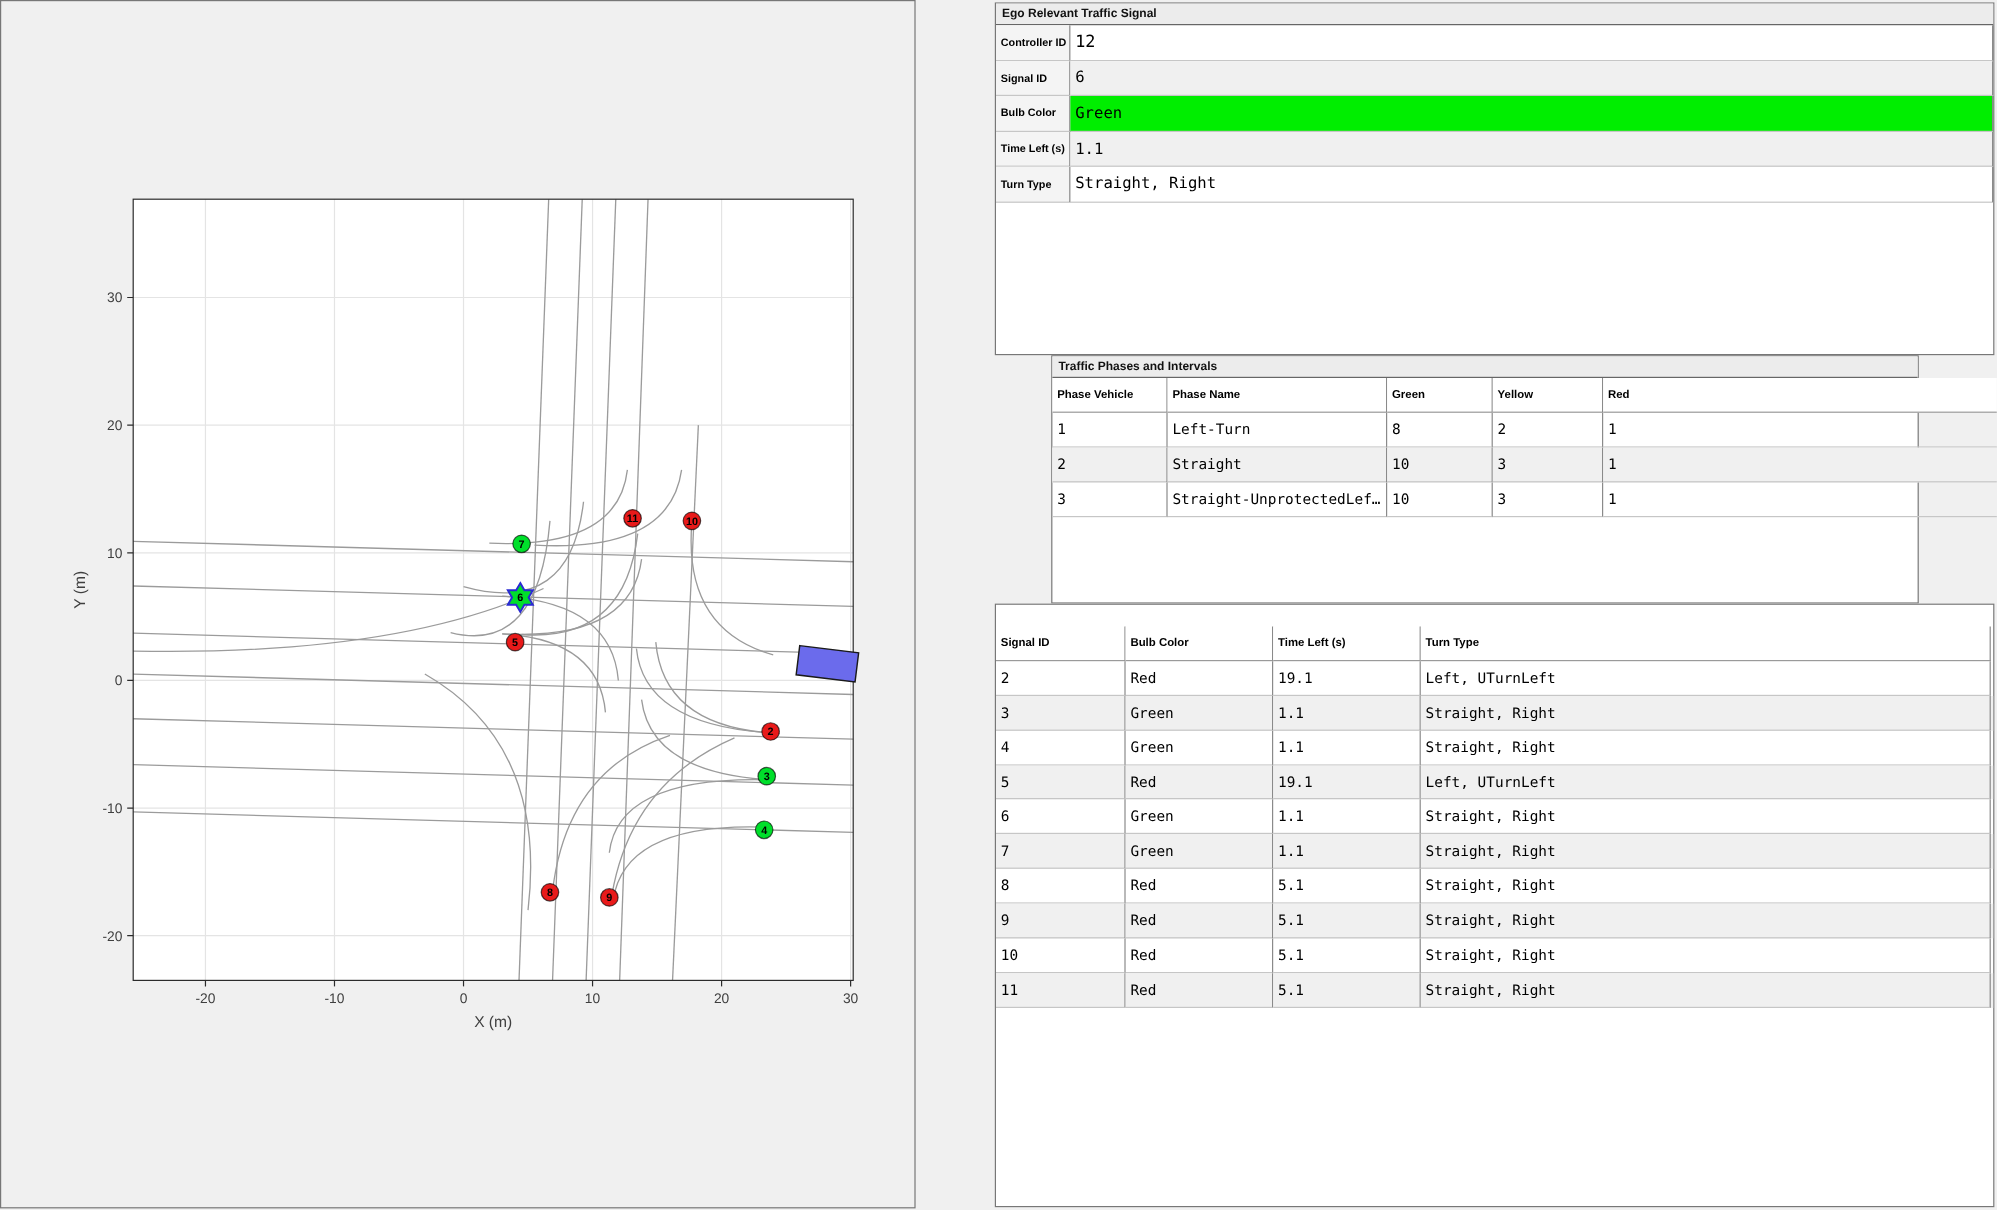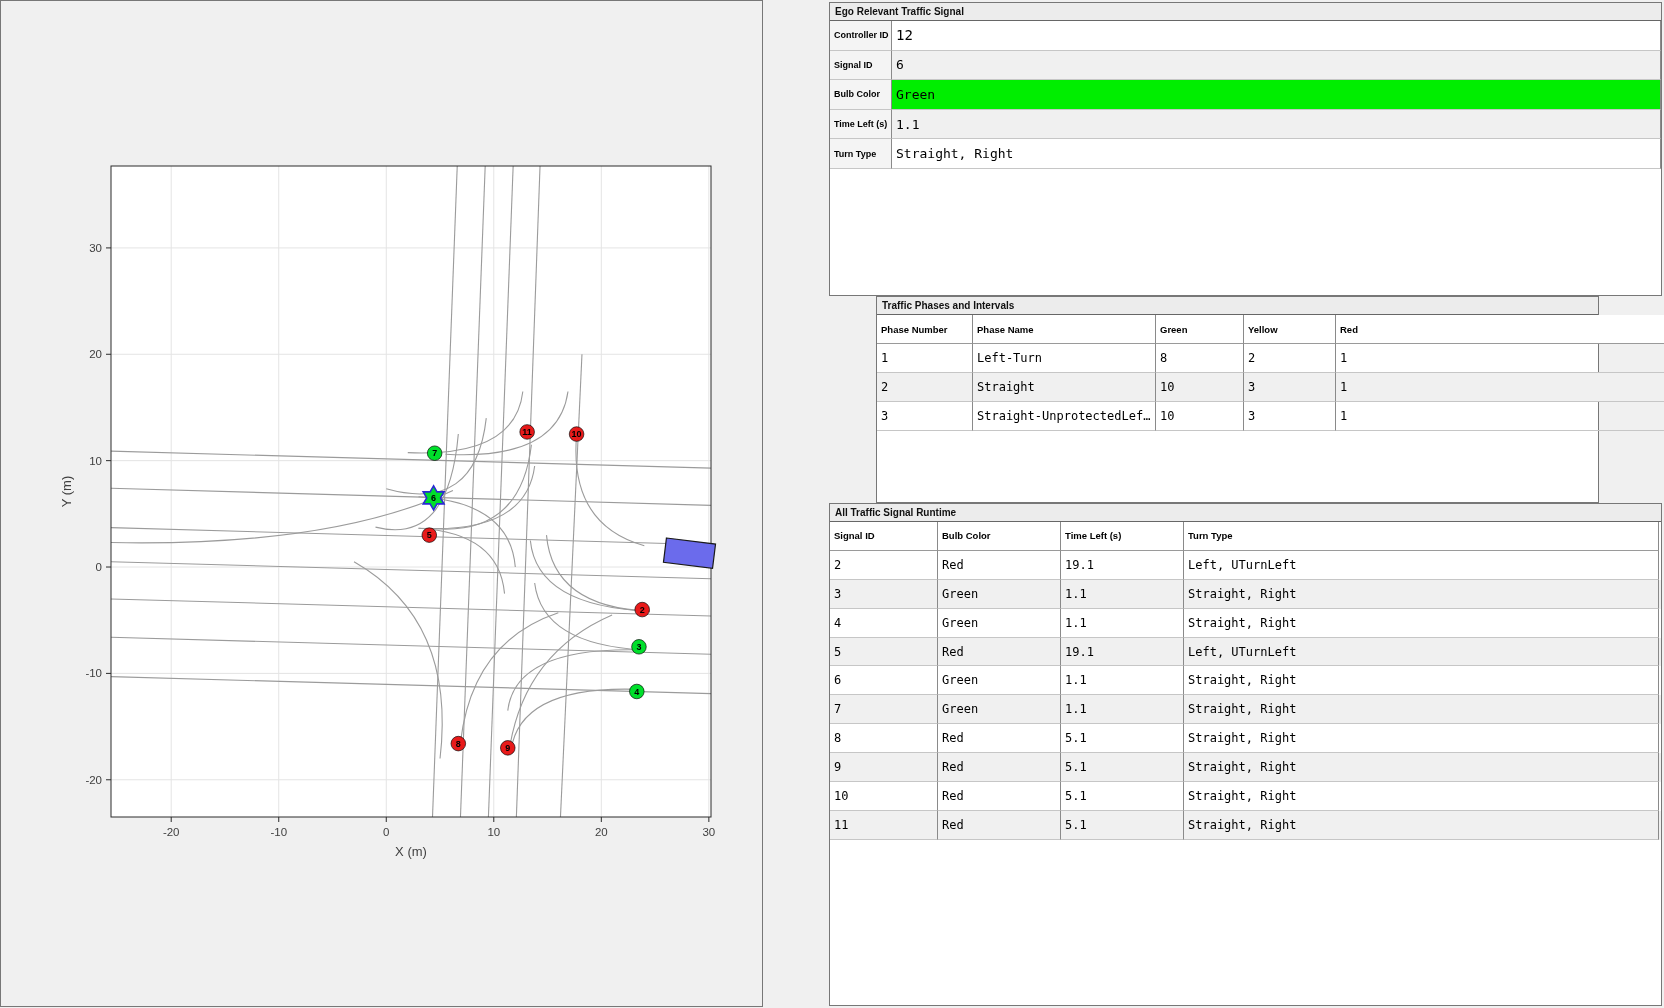--- a/index.html
+++ b/index.html
@@ -164,21 +164,21 @@
         <div class="tcell lblcell" style="width: 62px; height: 29.6px; flex: 0 0 62px;">Turn Type</div>
         <div class="tcell " style="width: 769px; height: 29.6px; flex: 0 0 769px; font-size: 13px;">Straight, Right</div>
       </div>
     </div>
 </div>
 
 <div class="panel" id="phases-panel">
   <div class="titlebar">Traffic Phases and Intervals</div>
   <div class="tbl" id="phases-table" style="top:18px;">
       <div class="trow" style="height: 29px;">
-        <div class="tcell hcell" style="width: 96px; height: 29px; flex: 0 0 96px;">Phase Number</div>
+        <div class="tcell hcell" style="width: 96px; height: 29px; flex: 0 0 96px;">Phase Vehicle</div>
         <div class="tcell hcell" style="width: 183px; height: 29px; flex: 0 0 183px;">Phase Name</div>
         <div class="tcell hcell" style="width: 88px; height: 29px; flex: 0 0 88px;">Green</div>
         <div class="tcell hcell" style="width: 92px; height: 29px; flex: 0 0 92px; text-align: center;">Yellow</div>
         <div class="tcell hcell" style="width: 370px; height: 29px; flex: 0 0 370px;">Red</div>
       </div>
       <div class="trow" style="height: 29px;">
         <div class="tcell " style="width: 96px; height: 29px; flex: 0 0 96px;">1</div>
         <div class="tcell " style="width: 183px; height: 29px; flex: 0 0 183px;">Left-Turn</div>
         <div class="tcell " style="width: 88px; height: 29px; flex: 0 0 88px;">8</div>
         <div class="tcell " style="width: 92px; height: 29px; flex: 0 0 92px;">2</div>
@@ -195,21 +195,20 @@
         <div class="tcell " style="width: 96px; height: 29px; flex: 0 0 96px;">3</div>
         <div class="tcell " style="width: 183px; height: 29px; flex: 0 0 183px;">Straight-UnprotectedLef…</div>
         <div class="tcell " style="width: 88px; height: 29px; flex: 0 0 88px;">10</div>
         <div class="tcell " style="width: 92px; height: 29px; flex: 0 0 92px;">3</div>
         <div class="tcell " style="width: 370px; height: 29px; flex: 0 0 370px;">1</div>
       </div>
     </div>
 </div>
 
 <div class="panel" id="runtime-panel">
-  <div class="titlebar">All Traffic Signal Runtime</div>
   <div class="tbl" id="runtime-table" style="top:18px;">
       <div class="trow" style="height: 28.9px;">
         <div class="tcell hcell" style="width: 108px; height: 28.9px; flex: 0 0 108px;">Signal ID</div>
         <div class="tcell hcell" style="width: 123px; height: 28.9px; flex: 0 0 123px;">Bulb Color</div>
         <div class="tcell hcell" style="width: 123px; height: 28.9px; flex: 0 0 123px;">Time Left (s)</div>
         <div class="tcell hcell" style="width: 475px; height: 28.9px; flex: 0 0 475px;">Turn Type</div>
       </div>
       <div class="trow" style="height: 28.9px;">
         <div class="tcell " style="width: 108px; height: 28.9px; flex: 0 0 108px;">2</div>
         <div class="tcell " style="width: 123px; height: 28.9px; flex: 0 0 123px;">Red</div>

